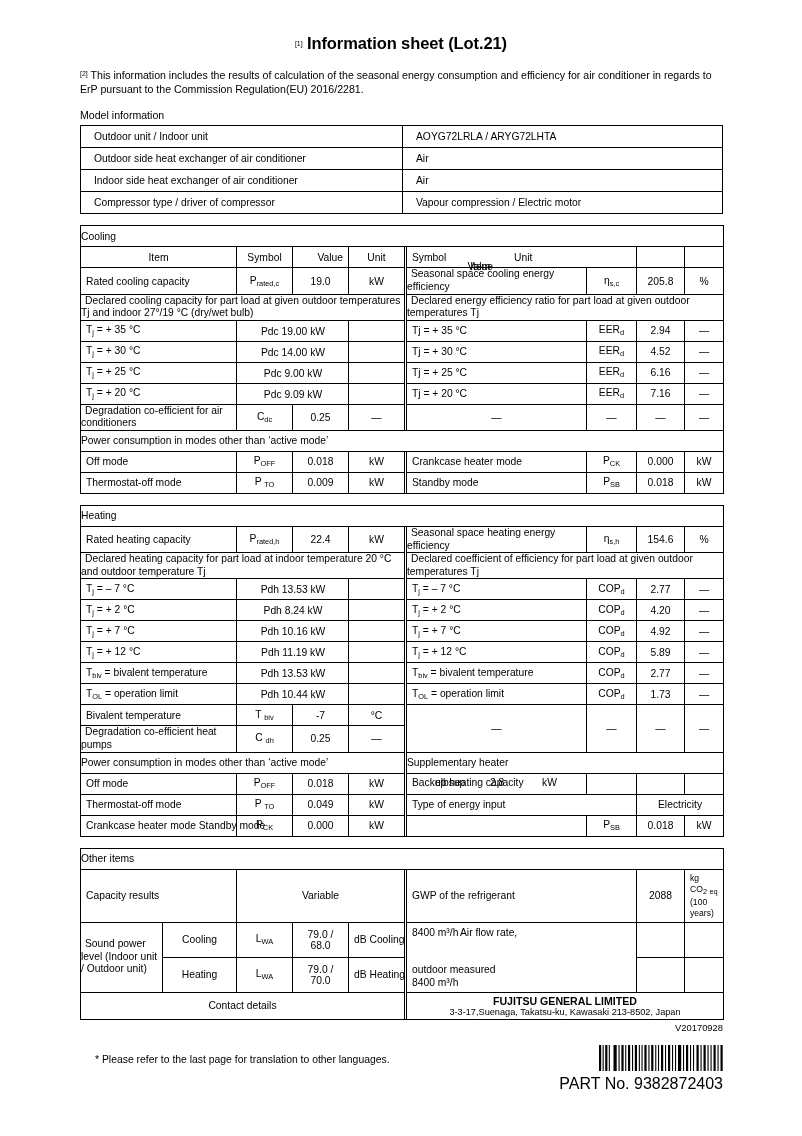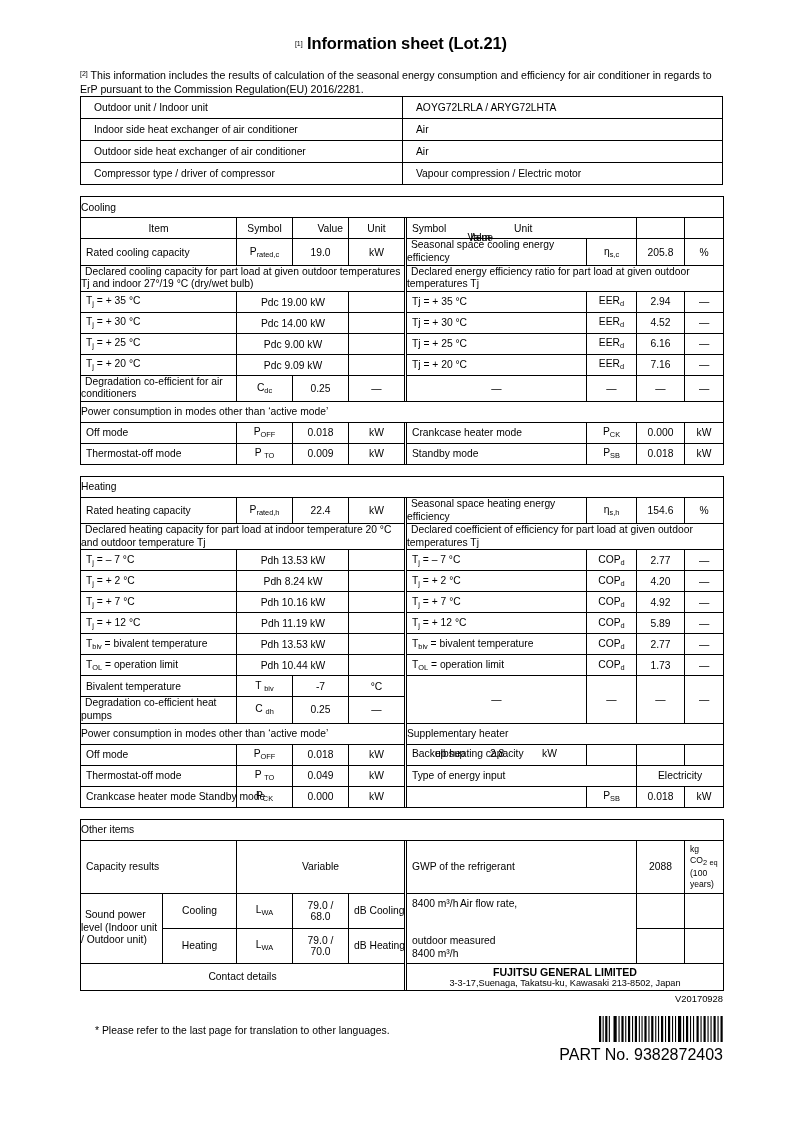--- a/index.html
+++ b/index.html
@@ -194,46 +194,47 @@
 <body>
 
 <div class="page">
 
   <div class="title-wrap">
     <span class="title"><span class="marker">[1]</span> <span>Information sheet (Lot.21)</span></span>
   </div>
 
   <div class="intro"><span class="marker">[2]</span> <span>This information includes the results of calculation of the seasonal energy consumption and efficiency for air conditioner in regards to ErP pursuant to the Commission Regulation(EU) 2016/2281.</span></div>
 
+  <div class="model-label">Model information</div>
 
   <table class="frame model-table">
     <colgroup>
         <col class="mi-left">
         <col>
       </colgroup>
     <tbody>
       <tr>
         <td>
             <span class="pad">Outdoor unit / Indoor unit</span>
           </td>
         <td>
             <span class="pad">AOYG72LRLA / ARYG72LHTA</span>
           </td>
       </tr>
       <tr>
         <td>
+            <span class="pad">Outdoor side heat exchanger of air conditioner</span>
+          </td>
+        <td>
+            <span class="pad">Air</span>
+          </td>
+      </tr>
+      <tr>
+        <td>
             <span class="pad">Indoor side heat exchanger of air conditioner</span>
-          </td>
-        <td>
-            <span class="pad">Air</span>
-          </td>
-      </tr>
-      <tr>
-        <td>
-            <span class="pad">Outdoor side heat exchanger of air conditioner</span>
           </td>
         <td>
             <span class="pad">Air</span>
           </td>
       </tr>
       <tr>
         <td>
             <span class="pad">Compressor type / driver of compressor</span>
           </td>
         <td>

